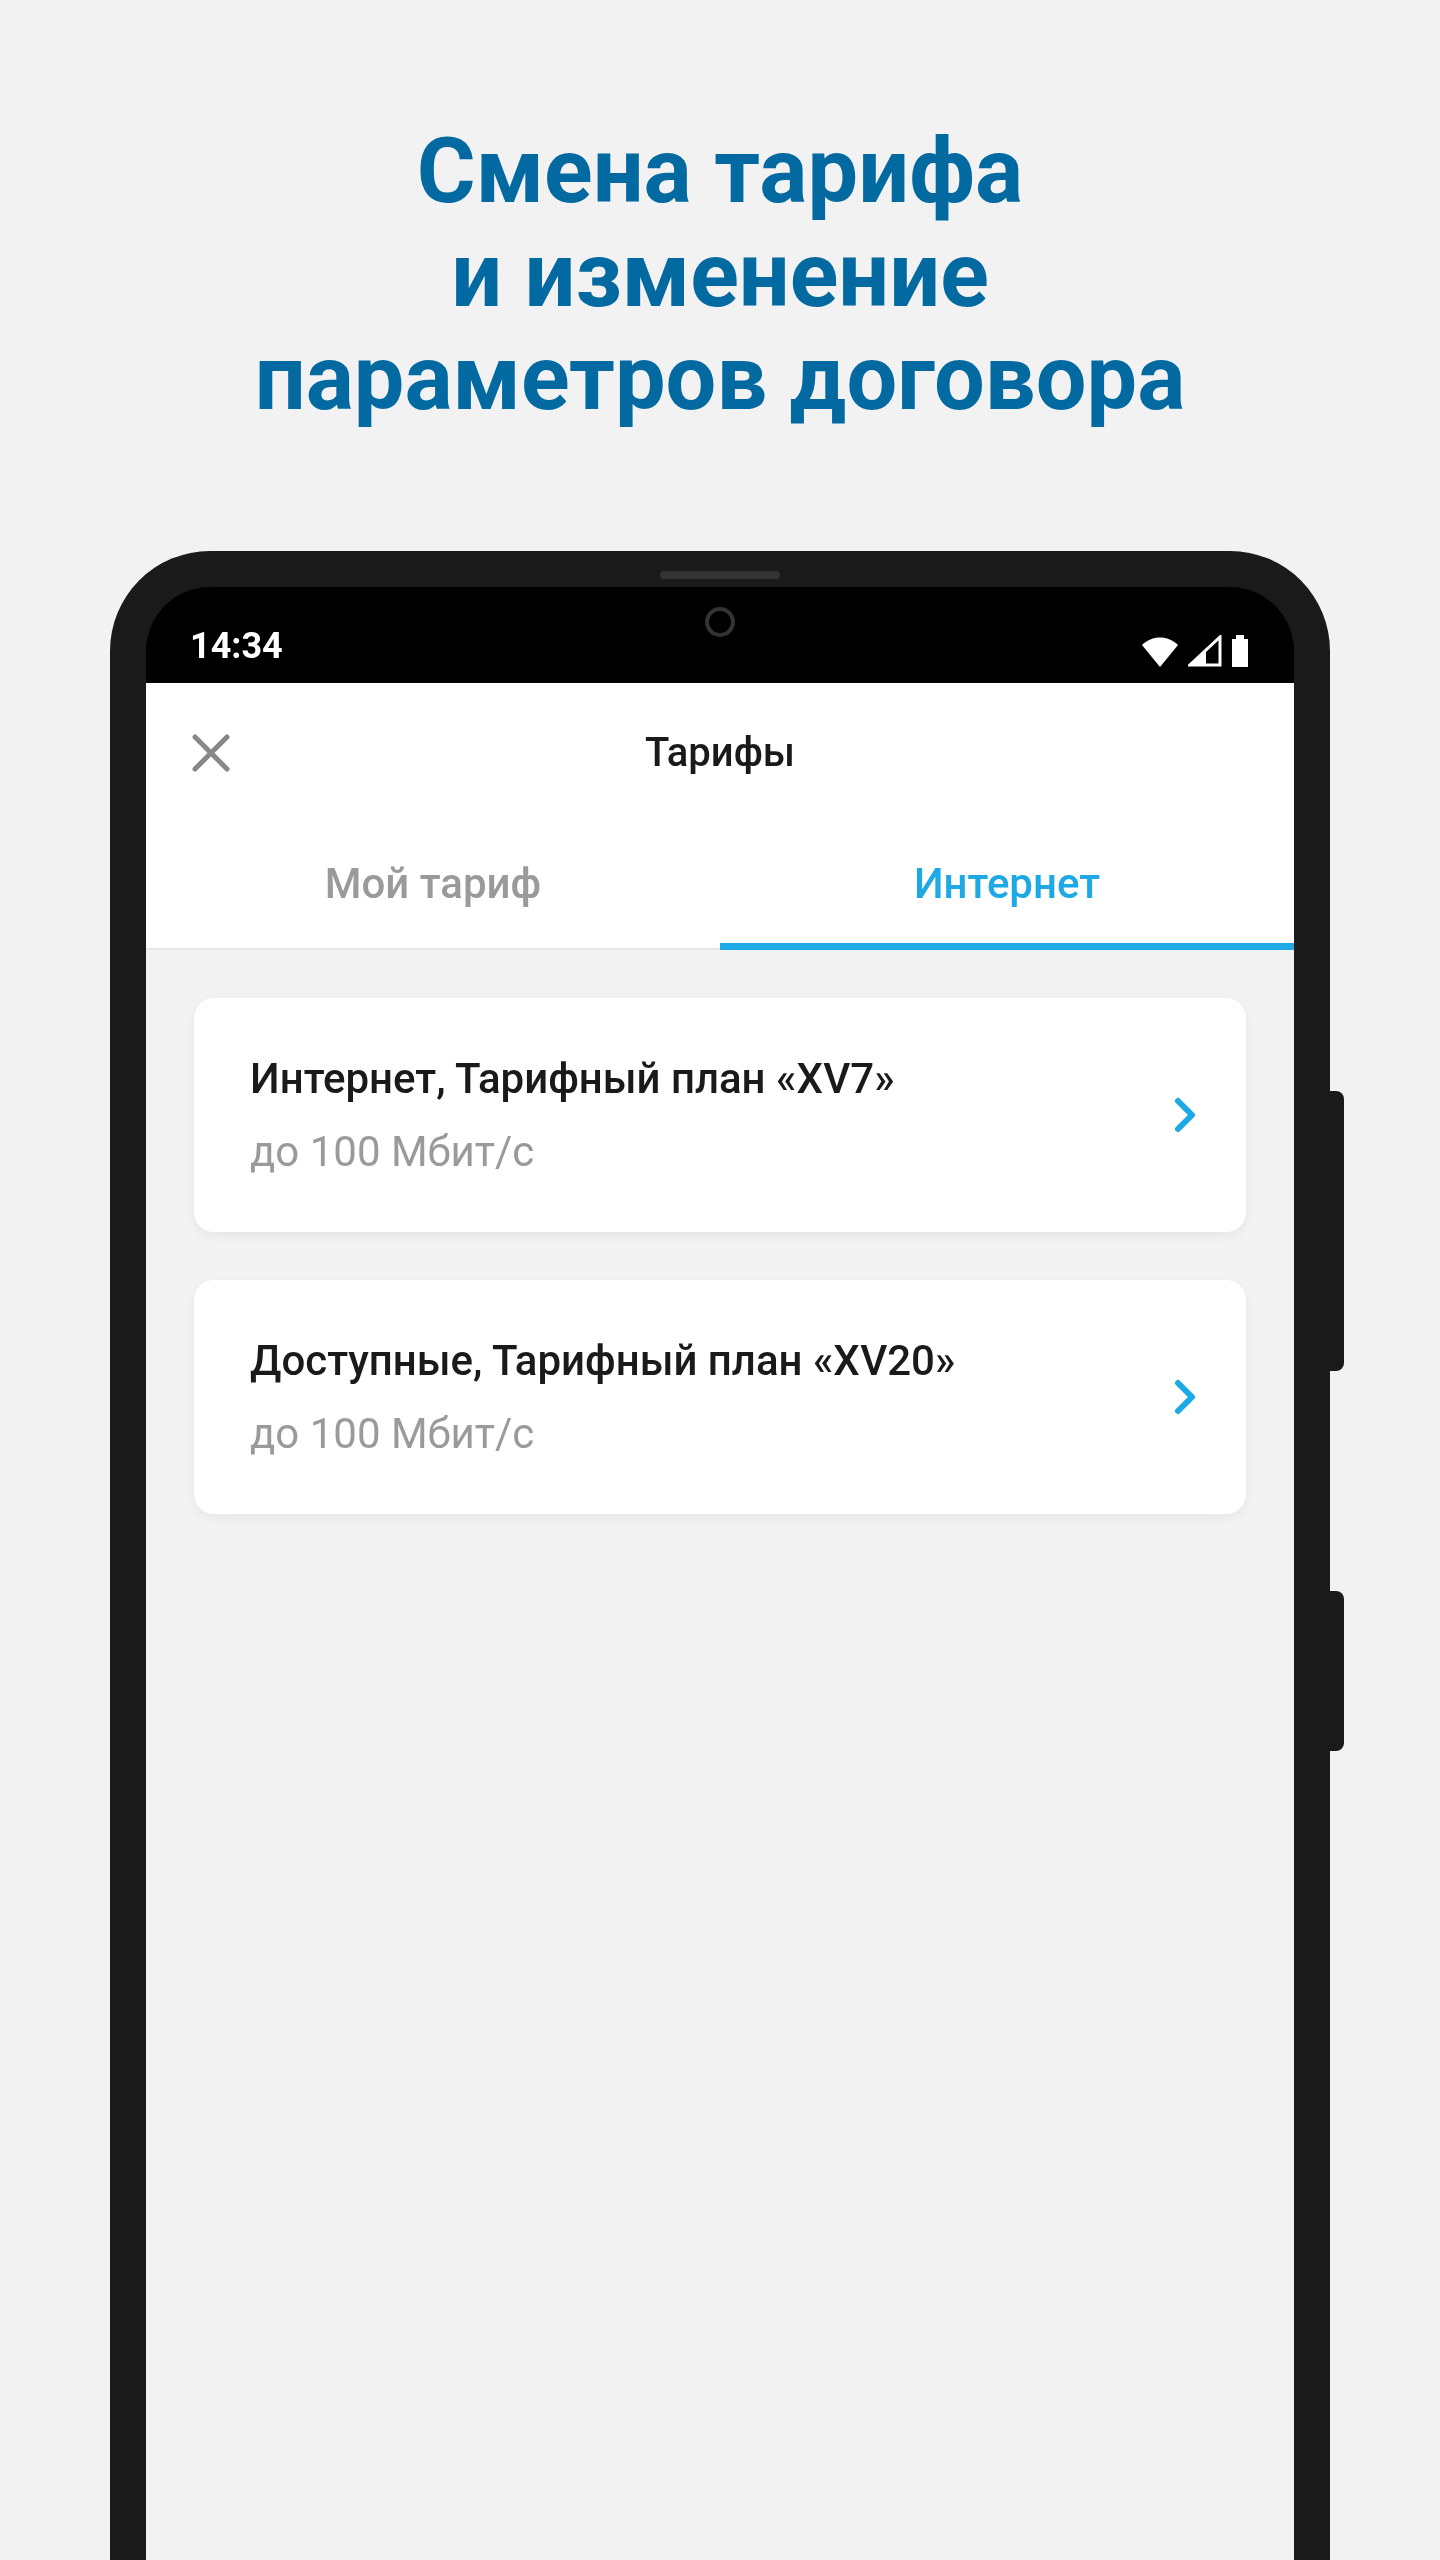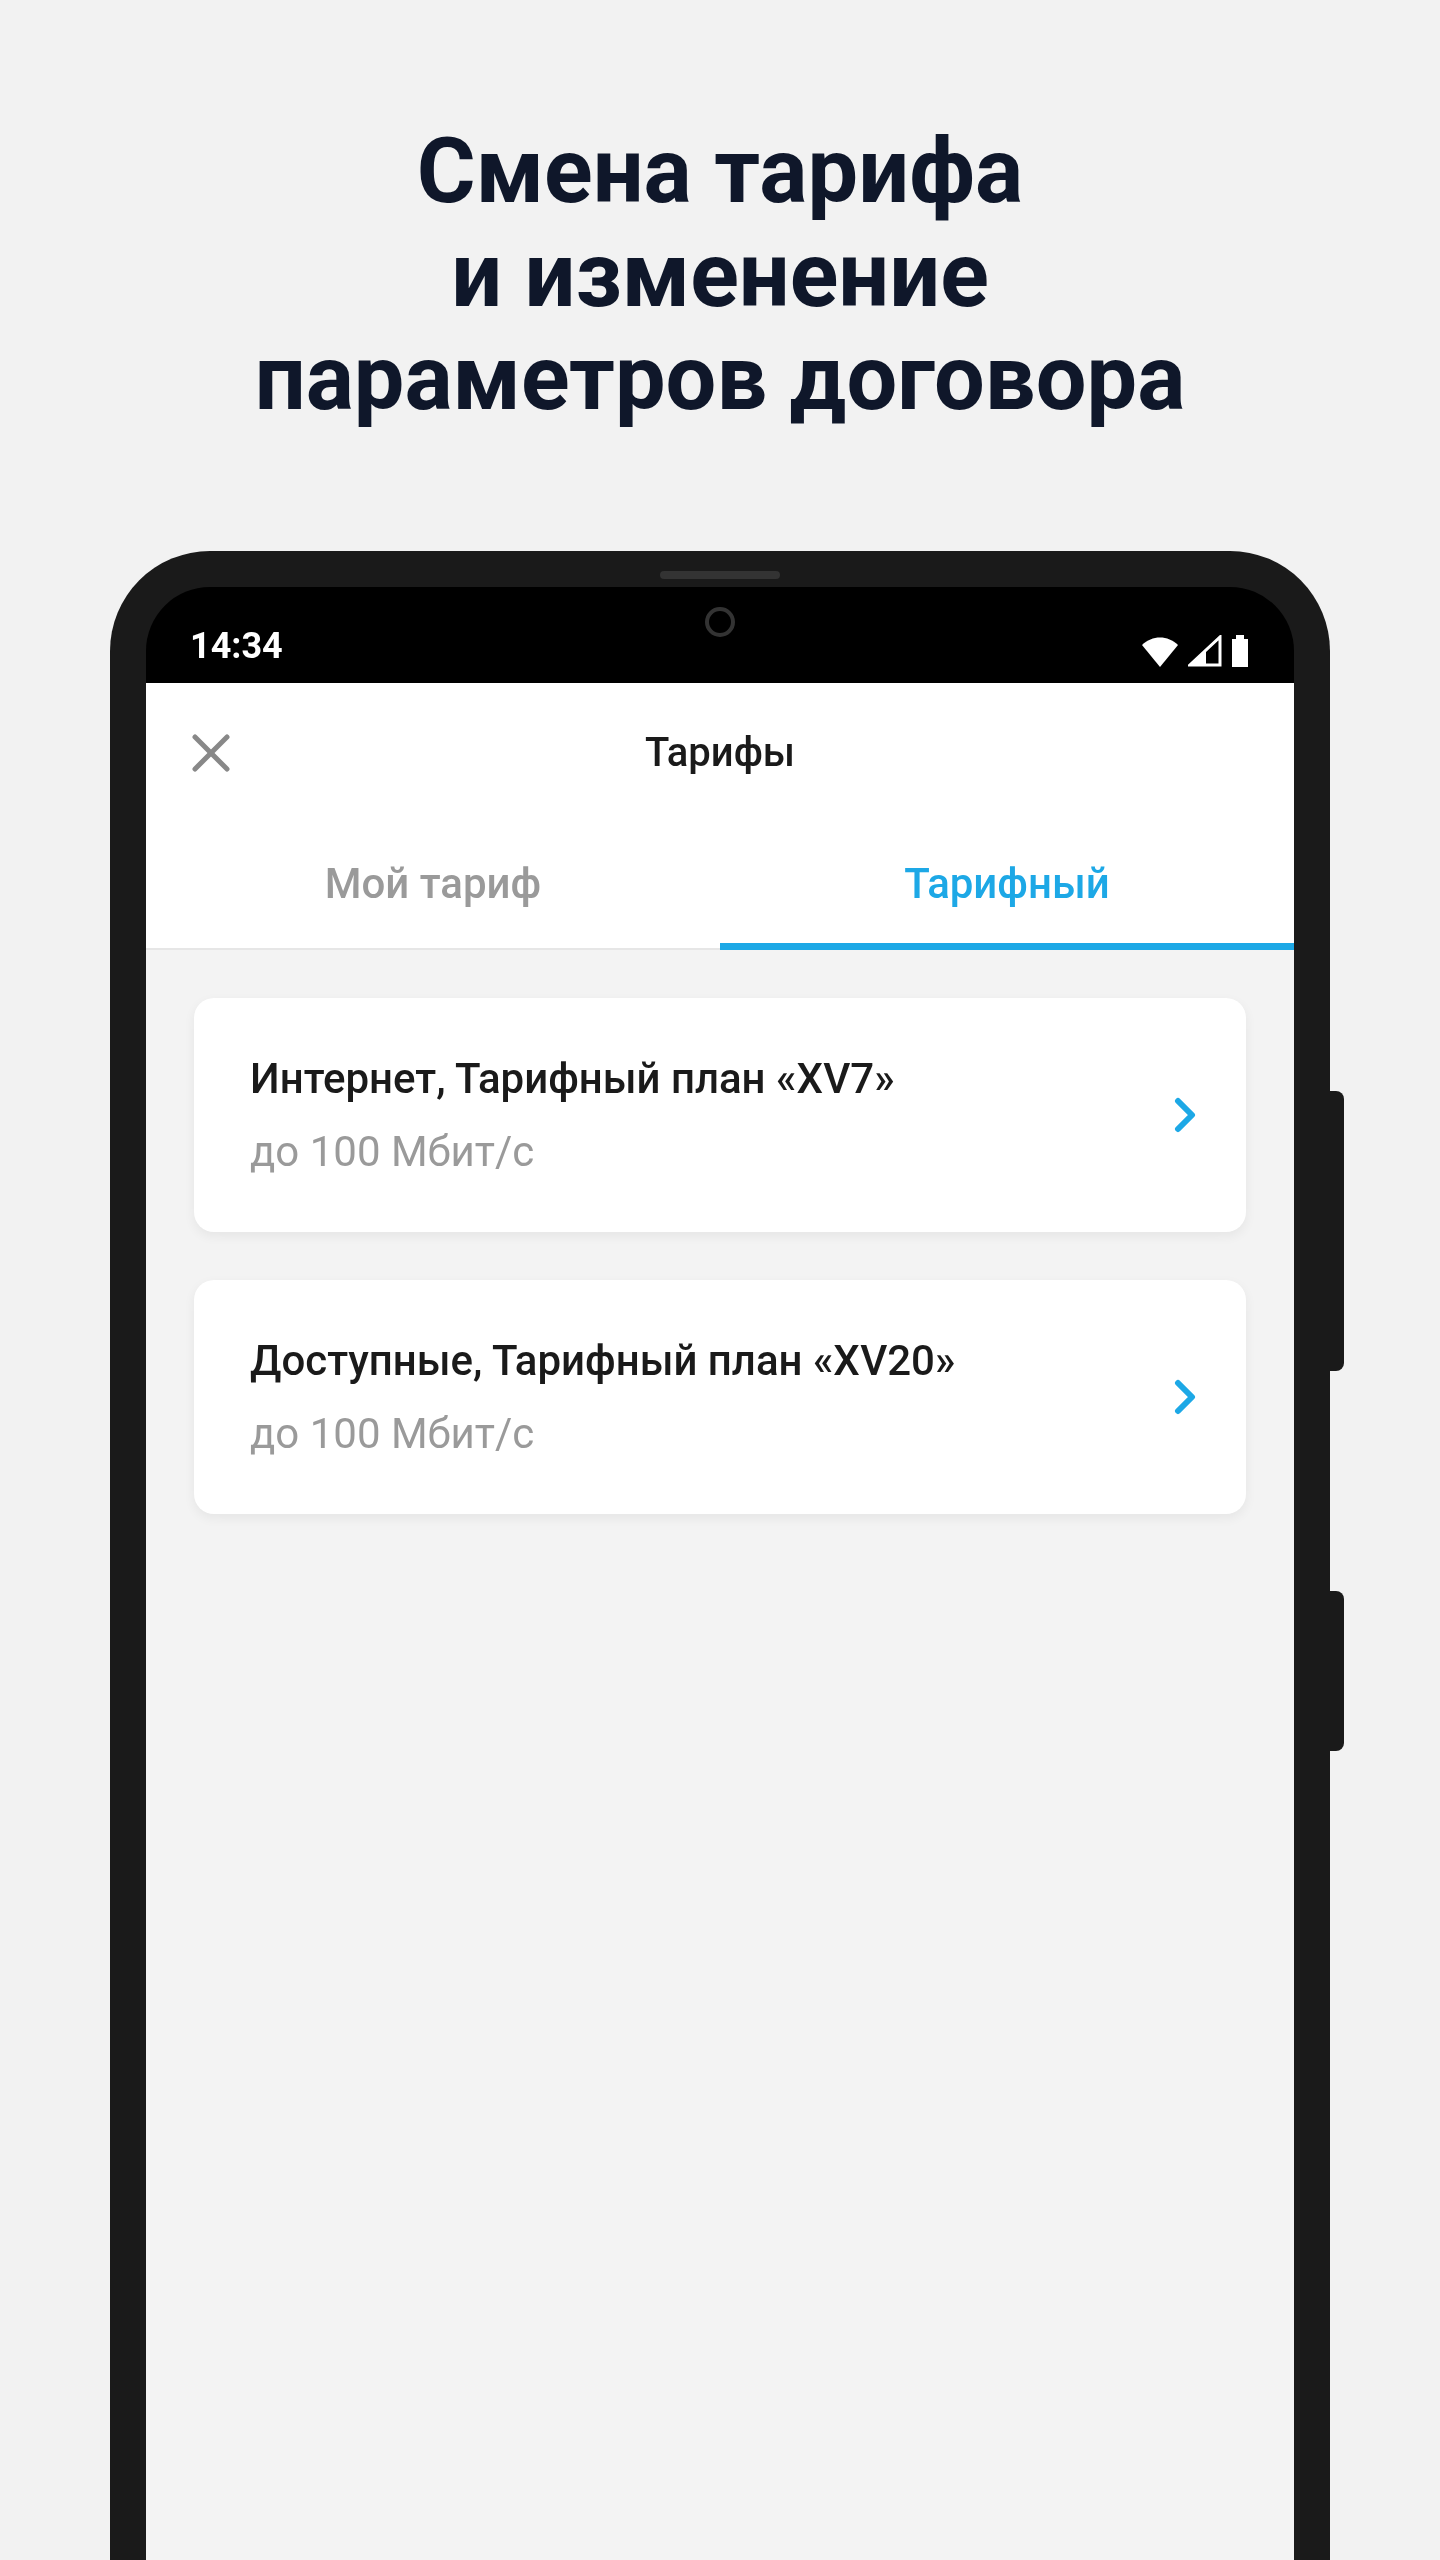--- a/index.html
+++ b/index.html
@@ -7,21 +7,21 @@
   font-family: -apple-system, BlinkMacSystemFont, 'Segoe UI', Roboto, Arial, sans-serif;
   background: #f2f2f2;
   width: 1440px;
   height: 2560px;
   overflow: hidden;
 }
 .page-title {
   text-align: center;
   font-size: 90px;
   font-weight: 700;
-  color: #0f172a;
+  color: #0369a1;
   line-height: 1.15;
   padding-top: 120px;
 }
 .phone-wrap {
   display: flex;
   justify-content: center;
   margin-top: 120px;
   position: relative;
 }
 .phone {
@@ -208,21 +208,21 @@
         <div class="app-header">
           <div class="close-btn">
             <svg width="48" height="48" viewBox="0 0 48 48">
                 <path d="M8 8 L40 40 M40 8 L8 40" stroke="#888" stroke-width="5" stroke-linecap="round"></path>
               </svg>
           </div>
           <div class="header-title">Тарифы</div>
         </div>
         <div class="tabs">
           <div class="tab inactive">Мой тариф</div>
-          <div class="tab active">Тарифный</div>
+          <div class="tab active">Интернет</div>
         </div>
         <div class="content">
           <div class="card">
             <div class="card-text">
               <div class="card-title">Интернет, Тарифный план «XV7»</div>
               <div class="card-sub">до 100 Мбит/с</div>
             </div>
             <div class="chevron">
               <svg width="24" height="36" viewBox="0 0 24 36">
                   <path d="M4 4 L18 18 L4 32" stroke="#1da8e6" stroke-width="6" fill="none" stroke-linecap="round" stroke-linejoin="round"></path>

